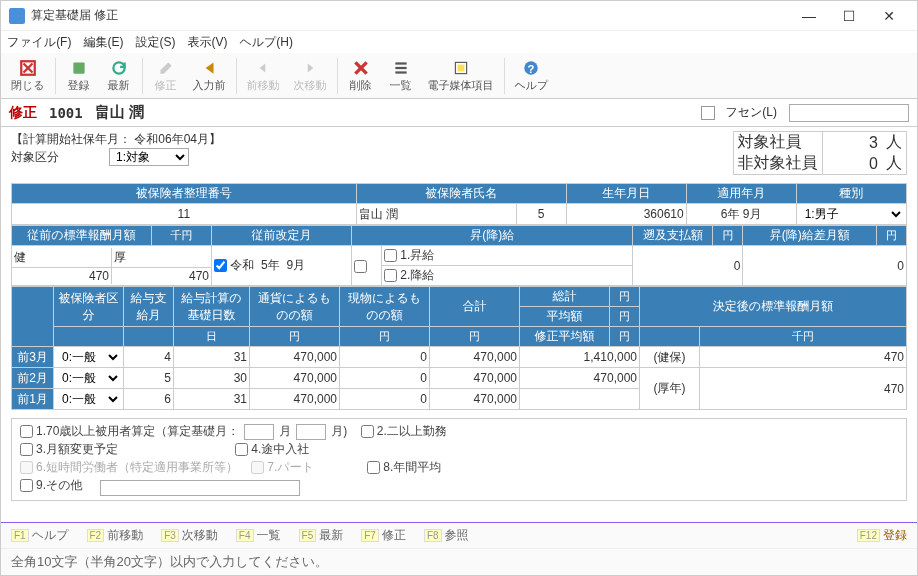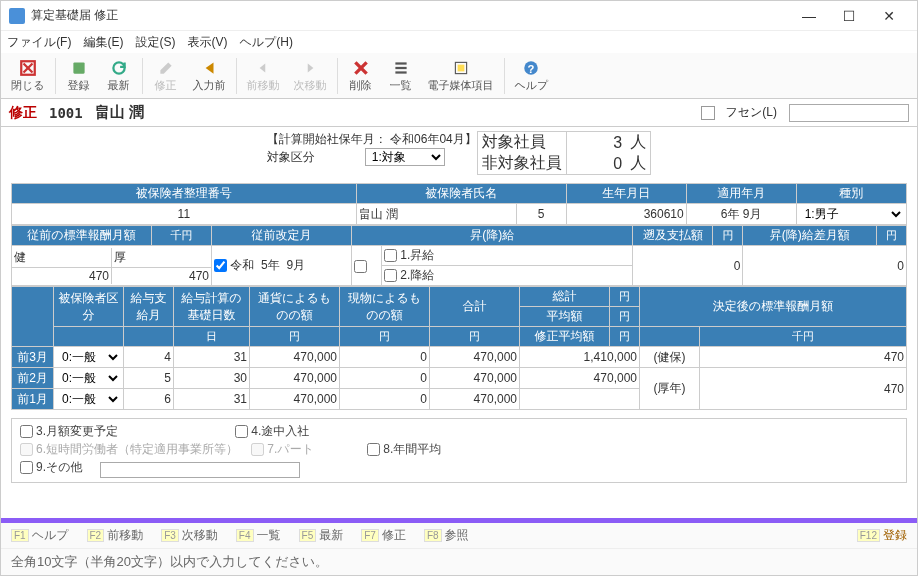--- a/index.html
+++ b/index.html
@@ -17,21 +17,21 @@
 .tbtn.disabled { color:#bbb; }
 .tbtn svg { width:18px; height:18px; margin-bottom:1px; }
 .headerrow { display:flex; align-items:center; padding:4px 8px; gap:6px;}
 .headerrow .mode { color:#b00; font-weight:bold; font-size:14px;}
 .headerrow .id { font-family:monospace; font-size:14px; font-weight:bold; margin-left:6px;}
 .headerrow .name { font-size:15px; font-weight:bold; margin-left:6px;}
 .headerrow .spacer { flex:1; }
 .headerrow .check { width:14px; height:14px; border:1px solid #999; display:inline-block; vertical-align:middle;}
 .headerrow .fusen-input { width:120px; height:18px; border:1px solid #aaa; margin-left:6px; padding:0 2px;}
 .content { flex:1; overflow:auto; padding:4px 10px; }
-.row1 { display:flex; justify-content:center; align-items:flex-start; margin-bottom:4px;}
+.row1 { display:flex; justify-content:space-between; align-items:flex-start; margin-bottom:4px;}
 .calcstart { font-size:12px; }
 .counts { font-size:16px; }
 .counts td { padding:0 4px; text-align:right;}
 .counts .lbl { text-align:left; min-width:80px;}
 .inline { display:flex; align-items:center; gap:8px; margin-bottom:2px;}
 select, input[type=text] { font-family:inherit; font-size:12px; border:1px solid #aaa; padding:0 2px; height:18px; background:#fff;}
 .th { background:#3a7fb5; color:#fff; text-align:center; font-size:12px; padding:1px 2px; border:1px solid #ccc; }
 .td { background:#fff; border:1px solid #ccc; padding:1px 2px; font-size:12px;}
 .td.r { text-align:right; }
 .td.c { text-align:center; }
@@ -41,21 +41,21 @@
 .table3 { width:100%; margin-top:0;}
 .subth { font-size:11px; }
 .chk { width:13px; height:13px; vertical-align:middle;}
 .bikou { margin-top:8px; display:flex; border:1px solid #ccc;}
 .bikou .bh { width:130px; background:#3a7fb5; color:#fff; display:flex; align-items:center; justify-content:center; font-size:12px;}
 .bikou .bc { flex:1; padding:4px 8px; font-size:12px;}
 .bikou .bc label { display:inline-flex; align-items:center; gap:3px; margin-right:10px; color:#444;}
 .bikou .bc label.disabled { color:#aaa;}
 .bikou .bc input.box { width:30px; height:16px; border:1px solid #aaa; margin:0 2px;}
 .bikou .bc .long { width:200px; height:16px; border:1px solid #aaa; margin-left:4px;}
-.statusbar { border-top:5px solid #8b5cf6; padding:4px 10px; display:flex; align-items:center; gap:18px; font-size:12px; color:#666; background:#fafafa;}
+.statusbar { border-top:1px solid #8b5cf6; padding:4px 10px; display:flex; align-items:center; gap:18px; font-size:12px; color:#666; background:#fafafa;}
 .statusbar .key { color:#999; border:1px solid #ddd; background:#ffffc0; padding:0 2px; font-size:10px; margin-right:3px;}
 .statusbar .spacer { flex:1;}
 .statusbar .reg { color:#a06000;}
 .hintbar { border-top:1px solid #eee; padding:4px 10px; font-size:13px; color:#666; background:#fafafa;}
 </style>
 </head>
 <body>
 
 <div class="window">
   <div class="titlebar">
@@ -332,20 +332,34 @@
         <td class="td r" colspan="2"></td>
       </tr>
     </tbody>
       </table>
 
     <div class="bikou">
       <div class="bc">
         <div>
           <label>
               <input type="checkbox" class="chk" style="">
+              <span>1.70歳以上被用者算定（算定基礎月：</span>
+              <input class="box" style="">
+              <span>月</span>
+              <input class="box" style="">
+              <span>月)</span>
+            </label>
+          <label>
+              <input type="checkbox" class="chk" style="">
+              <span>2.二以上勤務</span>
+            </label>
+        </div>
+        <div>
+          <label>
+              <input type="checkbox" class="chk" style="">
               <span>3.月額変更予定</span>
             </label>
           <label style="margin-left:104px;">
               <input type="checkbox" class="chk" style="">
               <span>4.途中入社</span>
             </label>
         </div>
         <div>
           <label class="disabled">
               <input type="checkbox" class="chk" disabled="" style="">

